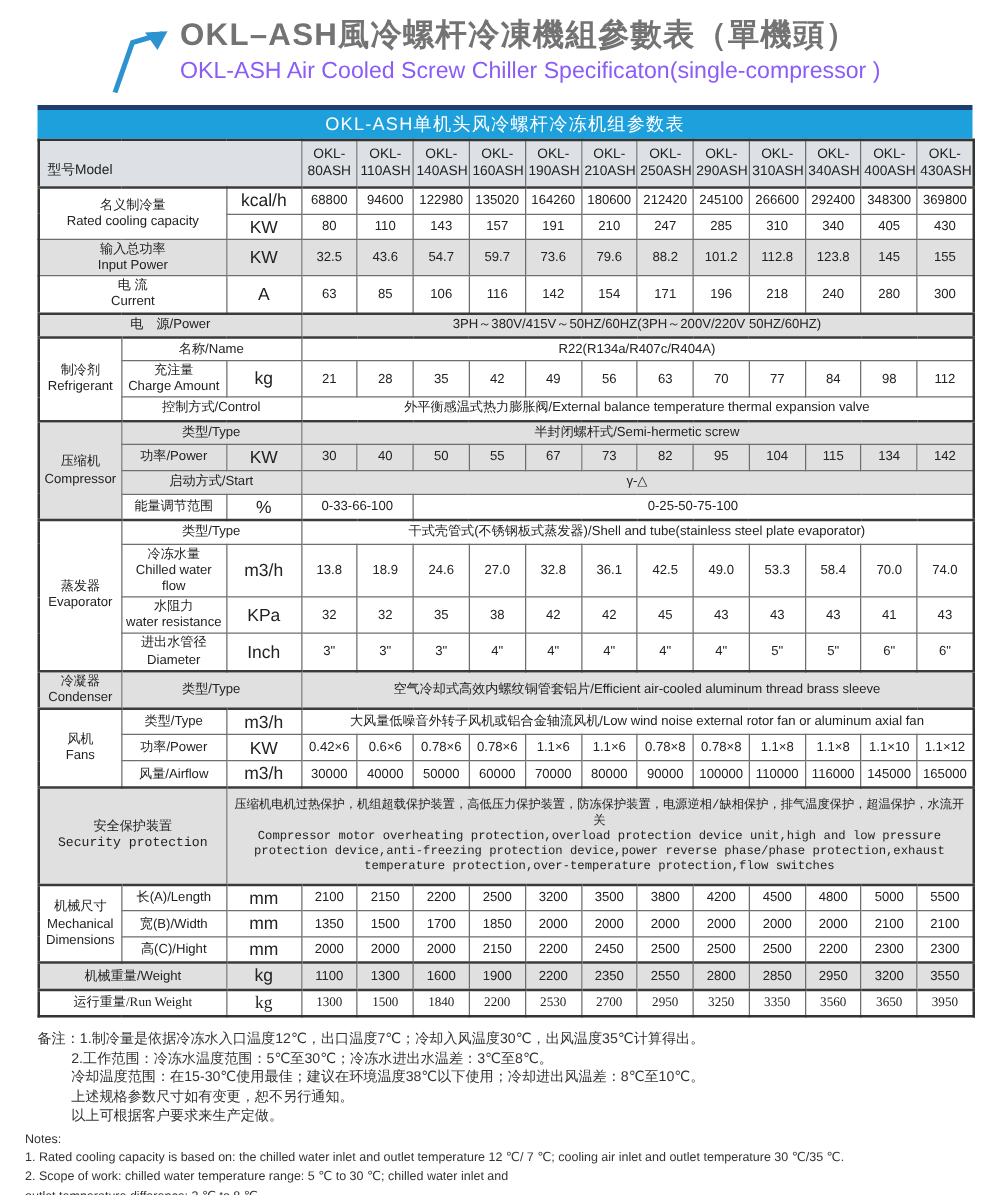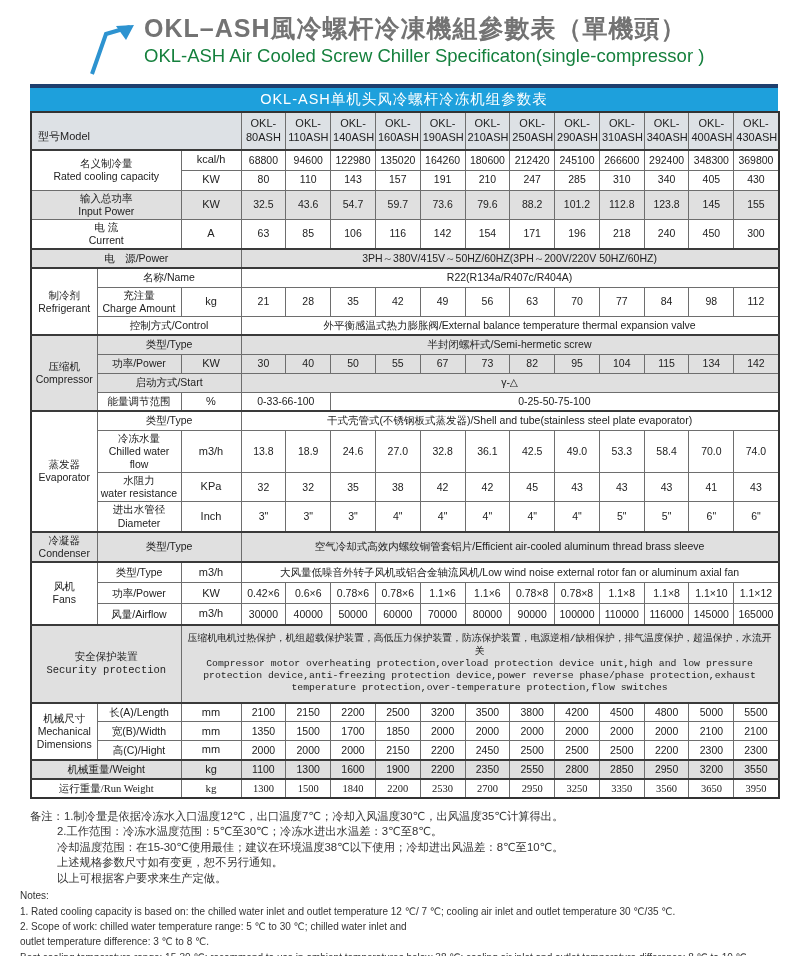--- a/index.html
+++ b/index.html
@@ -10,42 +10,42 @@
   *{box-sizing:border-box;}
   html,body{margin:0;padding:0;}
   body{
     width:790px;height:956px;background:#ffffff;overflow:hidden;
     font-family:"Liberation Sans","DejaVu Sans",sans-serif;color:var(--text);
   }
   .title-block{position:relative;padding:14px 0 0 88px;height:76px;}
   .logo{position:absolute;left:86px;top:18px;}
   .titles{margin-left:56px;}
   .title-zh{font-size:25px;font-weight:bold;letter-spacing:1px;color:#737373;line-height:1.15;}
-  .title-en{font-size:18.5px;font-weight:normal;color:#15803d;margin-top:2px;}
+  .title-en{font-size:18.5px;font-weight:normal;color:#8b5cf6;margin-top:2px;}
   .table-wrap{width:748px;margin:8px 0 0 30px;}
   .band-top{height:4px;background:var(--band-top);}
   .caption{
     height:23px;background:var(--caption-bg);color:var(--caption-text);
     display:flex;align-items:center;justify-content:center;
     font-size:14.5px;letter-spacing:1px;
   }
   table.spec{
     width:748px;table-layout:fixed;border-collapse:collapse;
     border:2px solid #333;font-size:10.5px;
   }
   table.spec td{
     border:1px solid var(--border);text-align:center;vertical-align:middle;
     padding:1px 2px;line-height:1.25;white-space:pre-line;overflow:hidden;
   }
   tr.gray td{background:var(--gray-row);}
   tr.hb td{border-top:2px solid var(--border-heavy);}
   tr.hdr td{background:var(--header-row);border-bottom:2px solid var(--border-heavy);}
   td.k-head{font-size:11px;line-height:1.35;}
   td.k-sec,td.k-lbl{font-size:10.5px;}
-  td.k-unit{font-size:11px;}
+  td.k-unit{font-size:14px;}
   td.k-par{
     text-align:left;padding:3px 7px;font-size:9.8px;line-height:1.55;
     vertical-align:middle;
   }
   td.k-corner{
     position:relative;padding:0;
     background-image:linear-gradient(to bottom right,transparent 49.5%,#888 49.5%,#888 50.5%,transparent 50.5%);
   }
   .corner-model{position:absolute;left:6px;bottom:5px;font-size:11px;}
   .corner-items{position:absolute;right:16px;top:7px;font-size:10px;margin-top:35px;}
@@ -163,21 +163,21 @@
           <td class="k-val">63</td>
           <td class="k-val">85</td>
           <td class="k-val">106</td>
           <td class="k-val">116</td>
           <td class="k-val">142</td>
           <td class="k-val">154</td>
           <td class="k-val">171</td>
           <td class="k-val">196</td>
           <td class="k-val">218</td>
           <td class="k-val">240</td>
-          <td class="k-val">450</td>
+          <td class="k-val">280</td>
           <td class="k-val">300</td>
         </tr>
         <tr class="gray hb" style="height: 19px;">
           <td class="k-lbl" colspan="3">电　源/Power</td>
           <td class="k-span" colspan="12">3PH～380V/415V～50HZ/60HZ(3PH～200V/220V  50HZ/60HZ)</td>
         </tr>
         <tr class="hb" style="height: 19px;">
           <td class="k-sec" rowspan="3">制冷剂
 Refrigerant</td>
           <td class="k-lbl" colspan="2">名称/Name</td>

